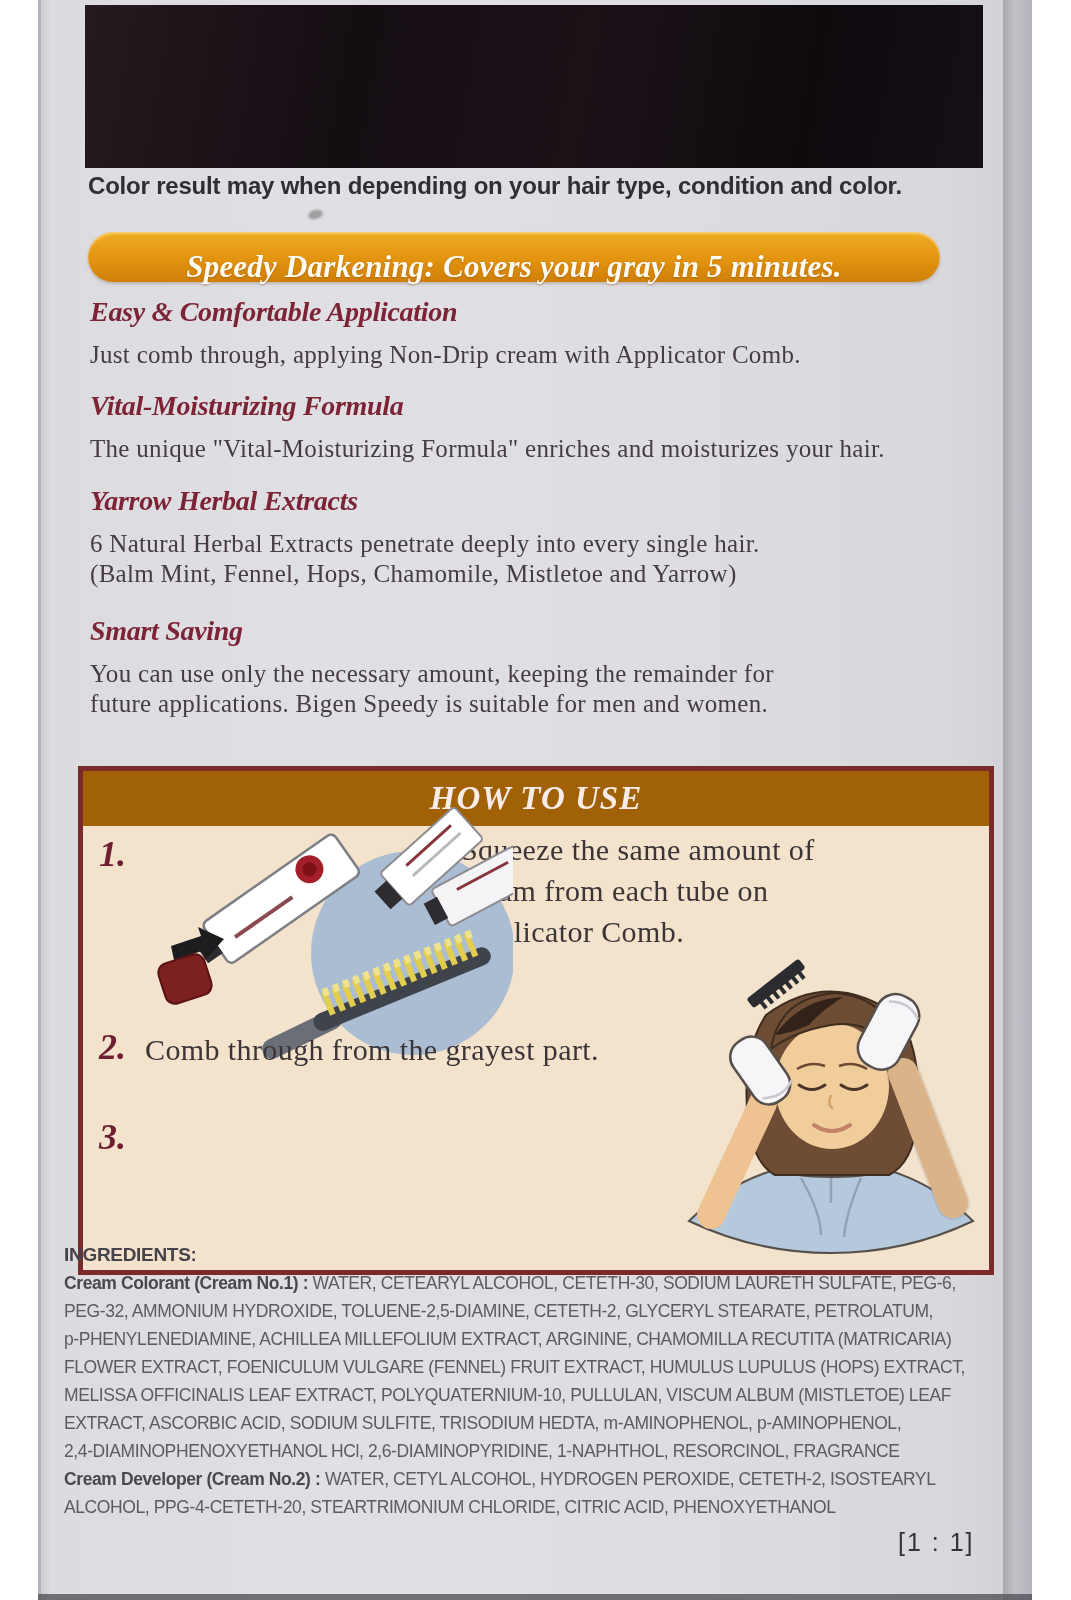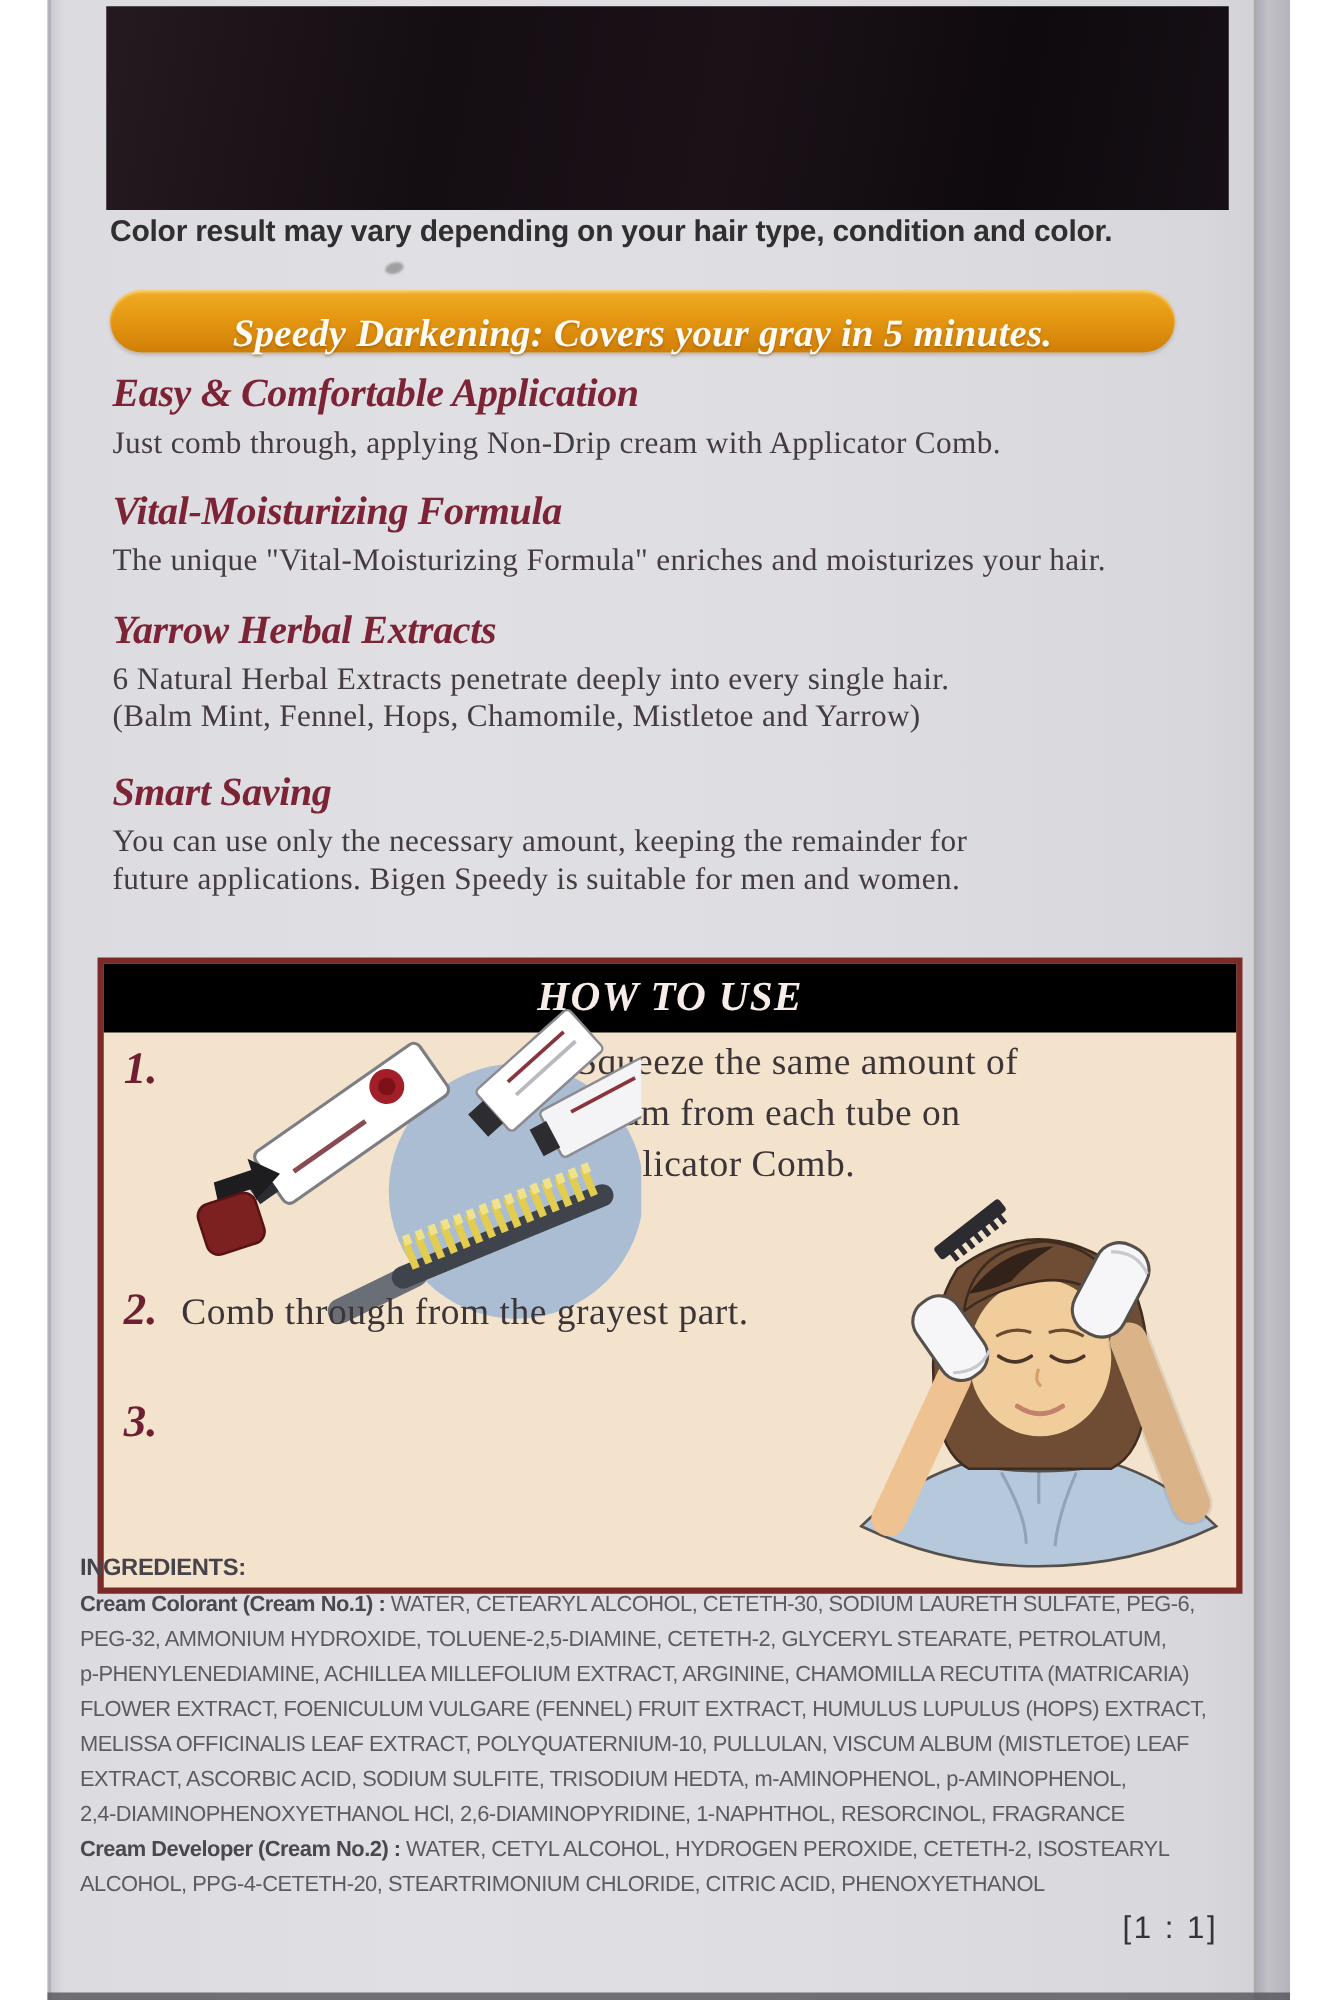--- a/index.html
+++ b/index.html
@@ -30,28 +30,28 @@
   
   .banner{position:absolute;left:88px;top:232px;width:852px;height:50px;border-radius:26px;
     background:linear-gradient(180deg,#f0ad24 0%,#e2930f 55%,#d07f07 100%);
     box-shadow:inset 0 2px 2px rgba(255,235,180,.55), 0 2px 3px rgba(120,110,100,.35);
     display:flex;align-items:center;justify-content:center;}
   .banner span{font-style:italic;font-weight:bold;font-size:31px;color:#fdfbf4;
     letter-spacing:.2px;text-shadow:0 1px 2px rgba(130,75,0,.45);margin-top:20px;}
 
   
   .feature-title{position:absolute;left:90px;font-style:italic;font-weight:bold;
-    font-size:32px;color:#7c2336;letter-spacing:-0.3px;white-space:nowrap;}
+    font-size:28px;color:#7c2336;letter-spacing:-0.3px;white-space:nowrap;}
   .feature-body{position:absolute;left:90px;font-size:25px;color:#453c41;
     letter-spacing:.3px;line-height:30px;white-space:pre-line;}
 
   
   .htu{position:absolute;left:78px;top:766px;width:916px;height:509px;
     border:5px solid #7a2a27;background:#f3e3cd;box-sizing:border-box;}
-  .htu-header{position:absolute;left:0;top:0;width:100%;height:55px;background:#000000;
+  .htu-header{position:absolute;left:0;top:0;width:100%;height:55px;background:#a16207;
     display:flex;align-items:center;justify-content:center;}
   .htu-header span{font-style:italic;font-weight:bold;font-size:33px;color:#f7ece7;letter-spacing:1px;}
   .step-num{position:absolute;font-style:italic;font-weight:bold;font-size:36px;color:#6e1f31;}
   .step-text{position:absolute;font-size:30px;color:#3c3538;letter-spacing:.4px;
     line-height:41px;white-space:pre-line;}
   .illo{position:absolute;}
 
   
   .ingredients{position:absolute;left:64px;top:1244px;width:950px;
     font-family:"Liberation Sans",sans-serif;color:#5d5a63;}
@@ -65,21 +65,21 @@
 </head>
 <body>
 
 <div class="panel"></div>
 <div class="edge-left-line"></div>
 <div class="edge-right"></div>
 <div class="bottom-strip"></div>
 
 <div class="swatch"></div>
 
-<div class="disclaimer">Color result may vary depending on your hair type, condition and color.</div>
+<div class="disclaimer">Color result may when depending on your hair type, condition and color.</div>
 <div class="smudge"></div>
 
 <div class="banner">
     <span>Speedy Darkening: Covers your gray in 5 minutes.</span>
   </div>
 
 <div class="feature-title" style="top:296px">Easy &amp; Comfortable Application</div>
 <div class="feature-body" style="top:340px">Just comb through, applying Non-Drip cream with Applicator Comb.</div>
 
 <div class="feature-title" style="top:390px">Vital-Moisturizing Formula</div>

